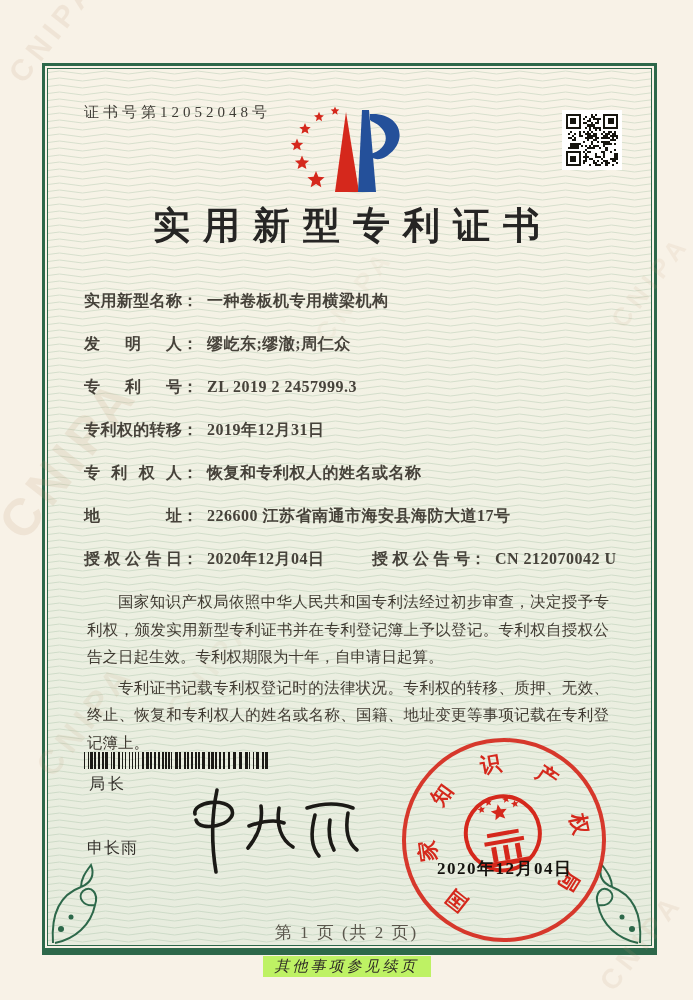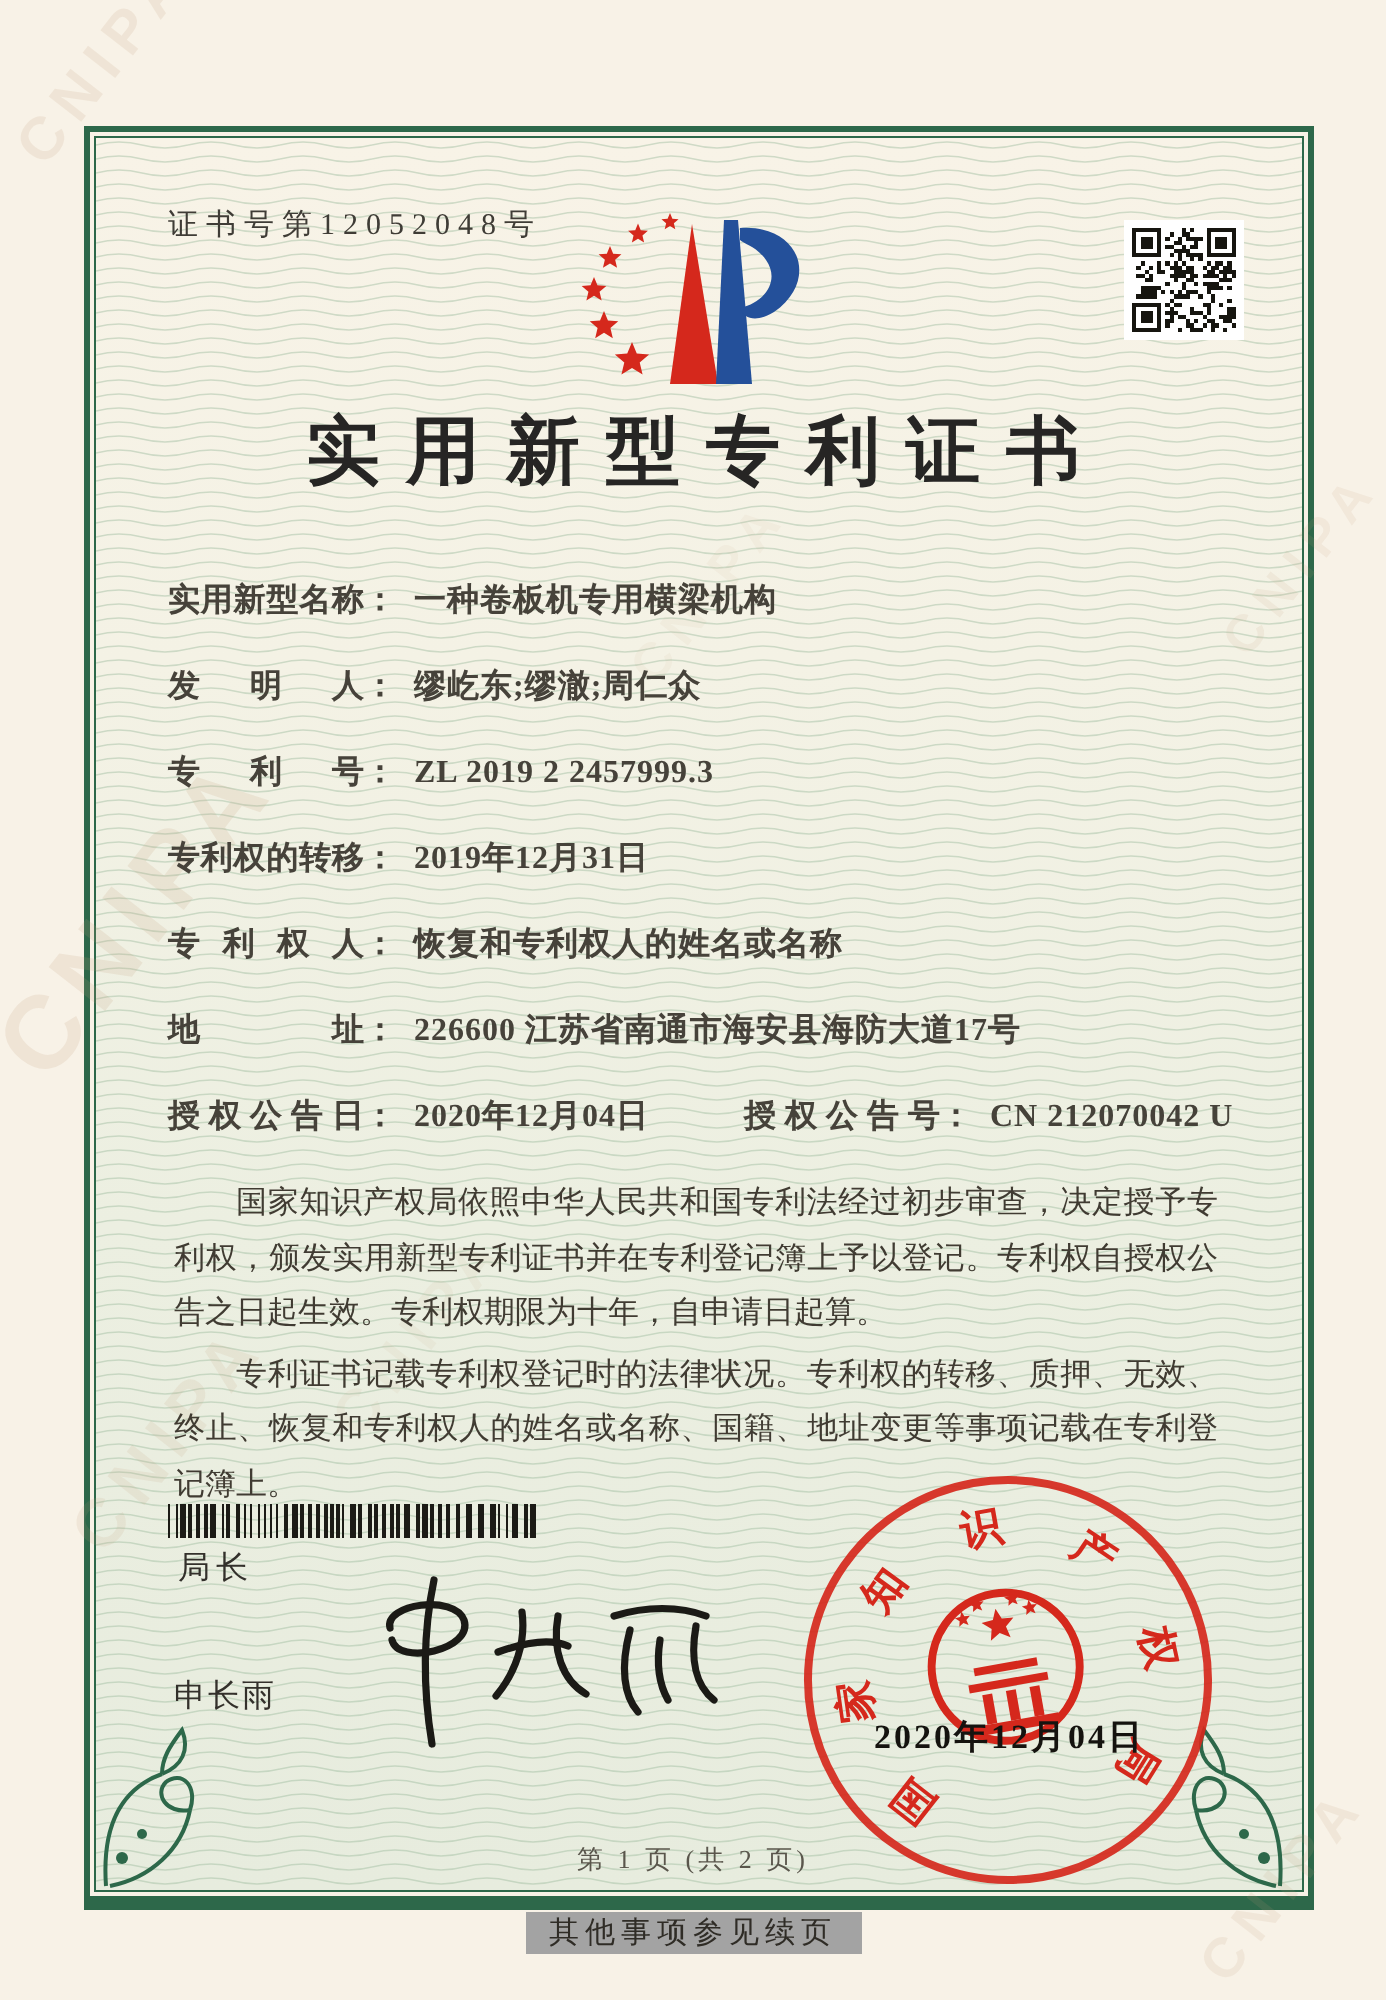--- a/index.html
+++ b/index.html
@@ -55,24 +55,24 @@
   }
   .seal-char{
     position:absolute;left:50%;top:50%;width:22px;height:22px;margin:-11px;
     text-align:center;line-height:22px;font-size:21px;font-weight:bold;color:#d5281c;
   }
   .emblem{position:absolute;left:50%;top:50%;transform:translate(-50%,-58%);}
   .seal-date{
     position:absolute;left:437px;top:857px;width:180px;font-size:17px;font-weight:bold;
     color:#15130f;letter-spacing:1.5px;white-space:nowrap;
   }
-  .page-num{position:absolute;left:0;width:100%;top:921px;text-align:center;font-size:13px;color:#5a564c;letter-spacing:2px;}
+  .page-num{position:absolute;left:0;width:100%;top:921px;text-align:center;font-size:17px;color:#5a564c;letter-spacing:2px;}
   .note{
     position:absolute;left:50%;transform:translateX(-50%);top:956px;font-size:15px;color:#2f2c26;
-    background:#a3a3a3;padding:1px 12px;letter-spacing:3px;white-space:nowrap;
+    background:#bef264;padding:1px 12px;letter-spacing:3px;white-space:nowrap;font-style:italic;
   }
   .flourish{position:absolute;z-index:3;}
   .flourish.right{transform:scaleX(-1);}
 </style>
 </head>
 <body>
 
 <div class="page">
 
   <div class="frame">

